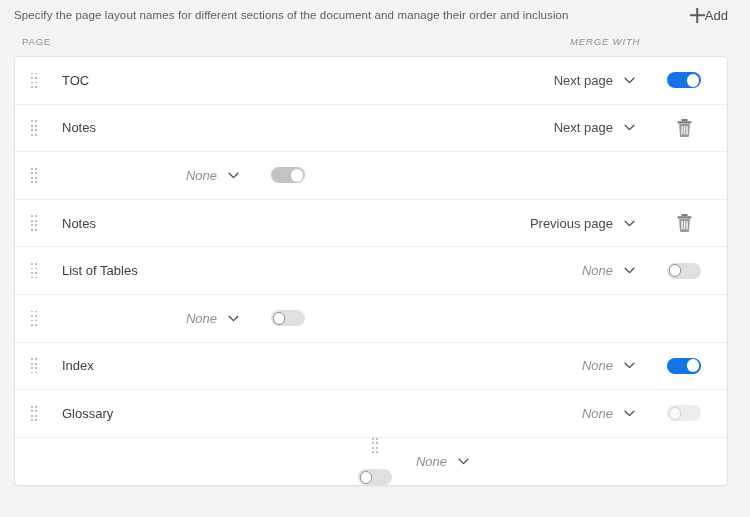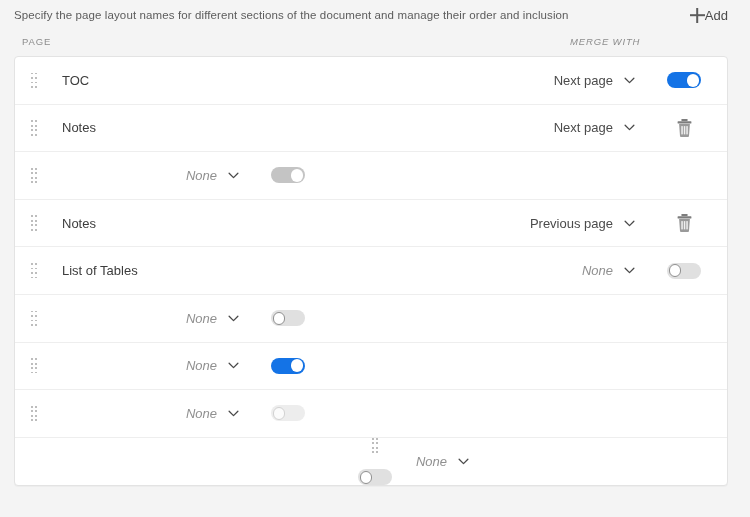--- a/index.html
+++ b/index.html
@@ -428,20 +428,21 @@
             <i></i>
             <i></i>
             <i></i>
             <i></i>
             <i></i>
             <i></i>
             <i></i>
             <i></i>
           </div>
         </div>
+        <div class="row-label">Index</div>
         <div class="merge-cell">
           <span class="merge-value none">None</span>
           <svg class="chevron" viewBox="0 0 12 8">
             <path d="M1 1.4 L6 6.4 L11 1.4" fill="none" stroke="#4b4b4b" stroke-width="1.5" stroke-linecap="round" stroke-linejoin="round"></path>
           </svg>
         </div>
         <div class="action-cell">
           <div class="toggle on">
             <span class="knob"></span>
           </div>
@@ -453,20 +454,21 @@
             <i></i>
             <i></i>
             <i></i>
             <i></i>
             <i></i>
             <i></i>
             <i></i>
             <i></i>
           </div>
         </div>
+        <div class="row-label">Glossary</div>
         <div class="merge-cell">
           <span class="merge-value none">None</span>
           <svg class="chevron" viewBox="0 0 12 8">
             <path d="M1 1.4 L6 6.4 L11 1.4" fill="none" stroke="#4b4b4b" stroke-width="1.5" stroke-linecap="round" stroke-linejoin="round"></path>
           </svg>
         </div>
         <div class="action-cell">
           <div class="toggle off-disabled">
             <span class="knob"></span>
           </div>

